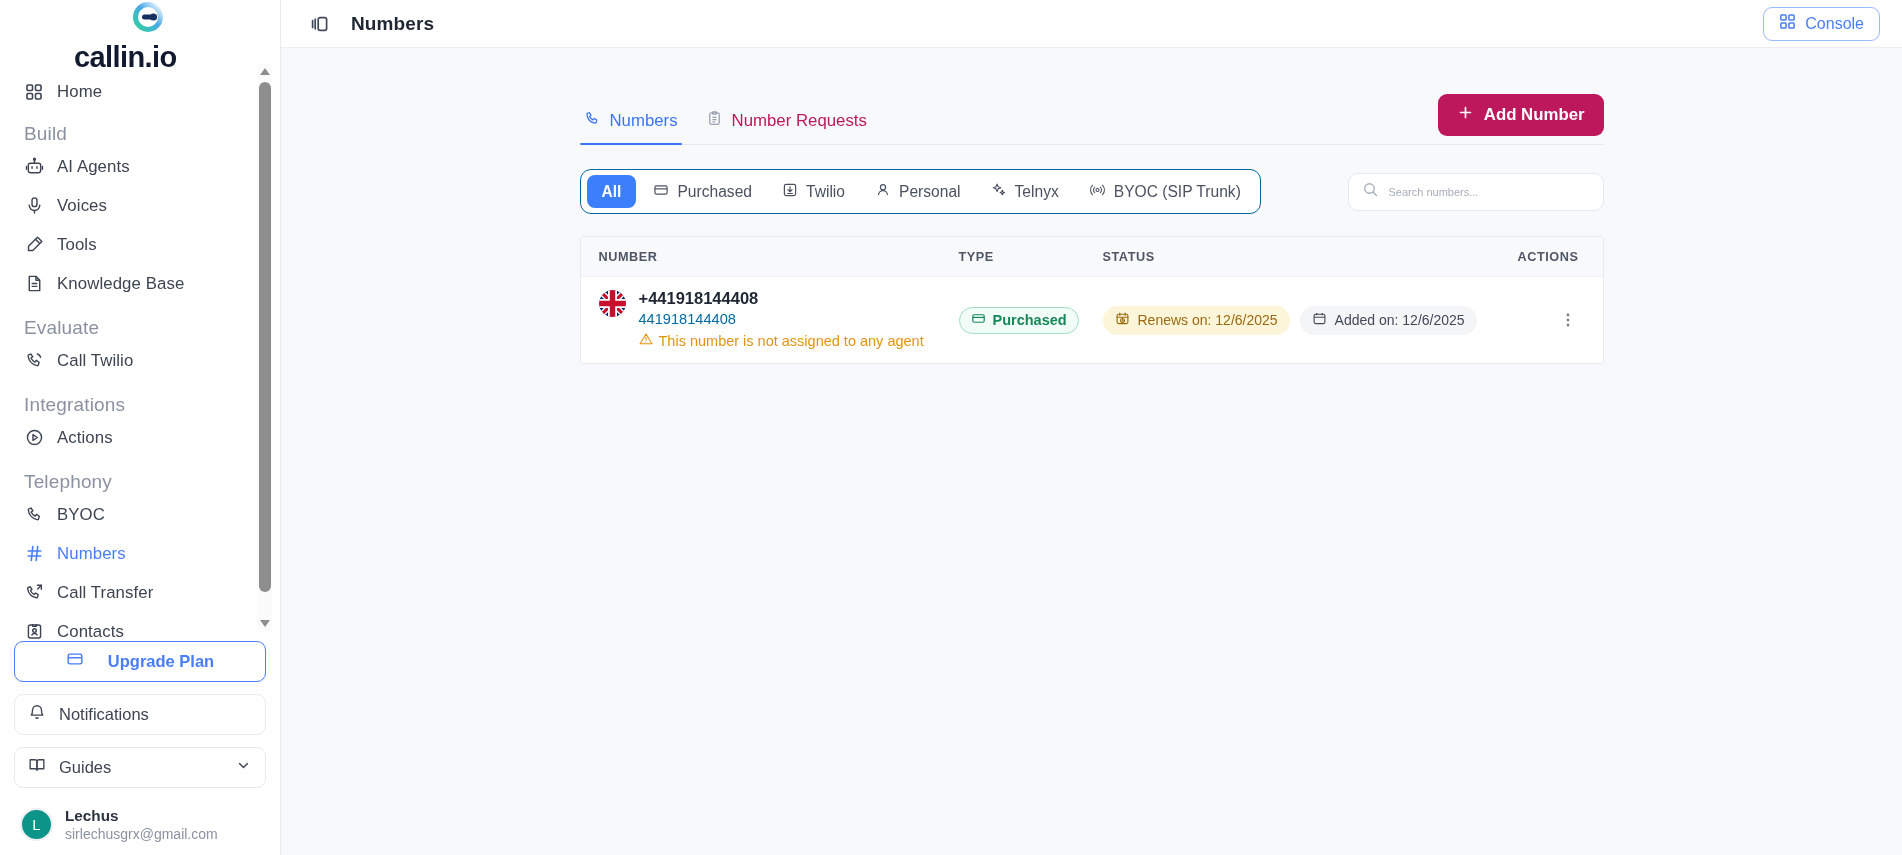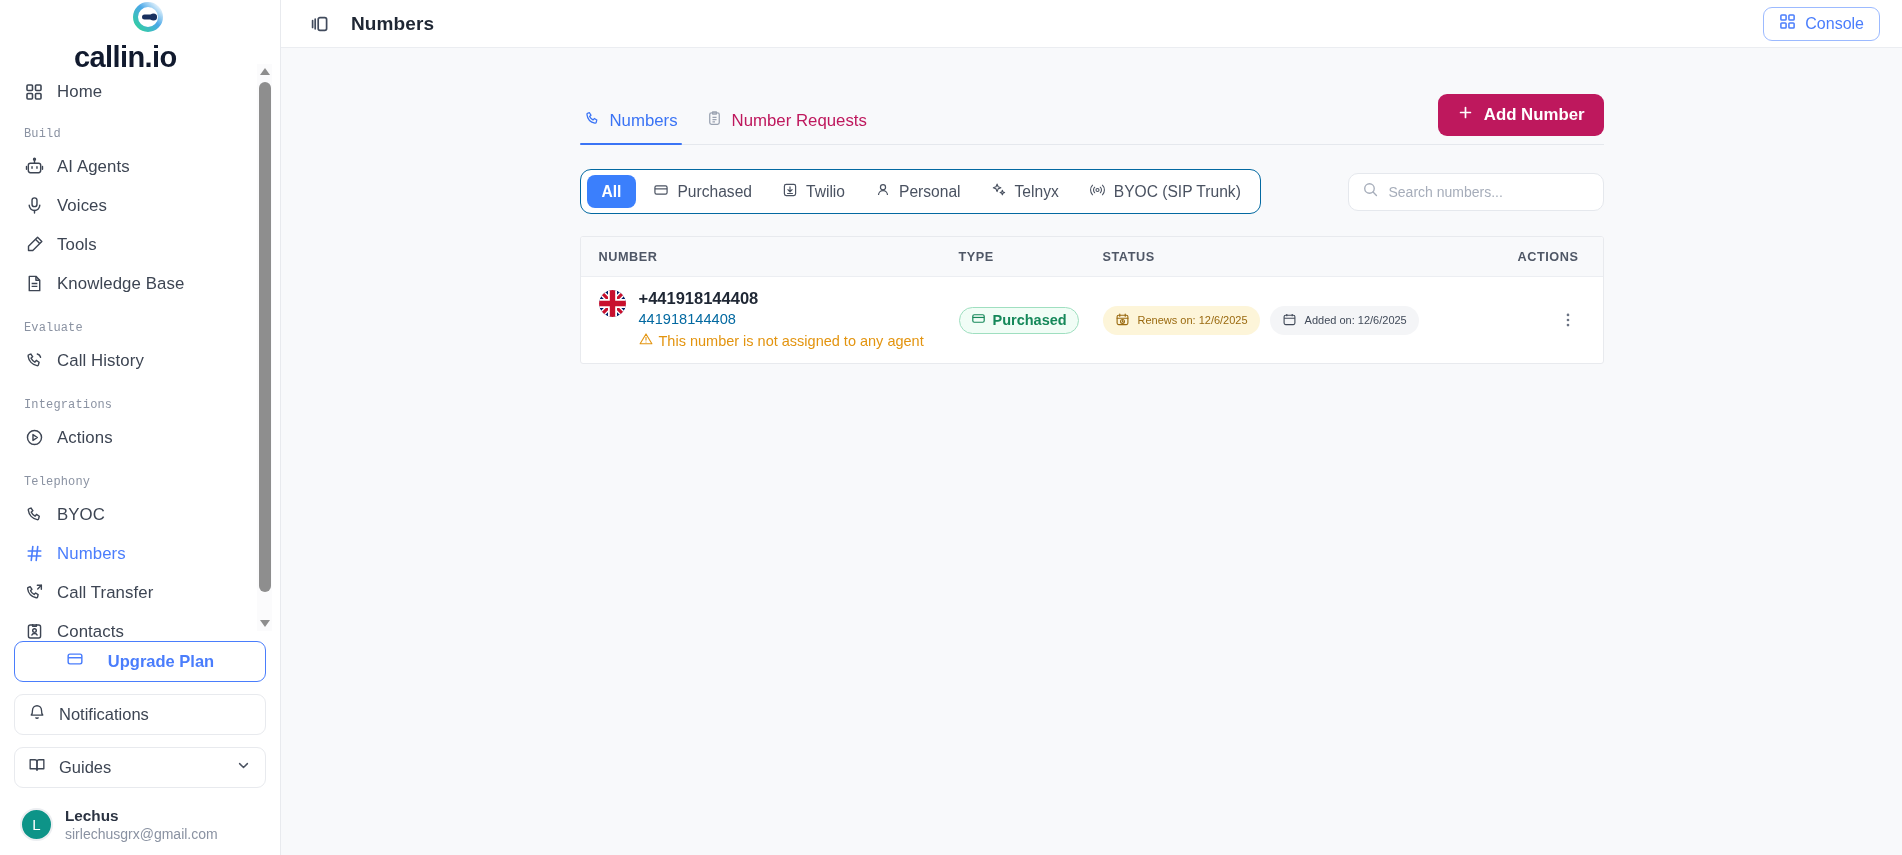--- a/index.html
+++ b/index.html
@@ -41,23 +41,23 @@
     height: 39px; padding: 0 10px;
     border-radius: 8px;
     color: #3d4553; font-size: 16.8px; letter-spacing: .1px;
     cursor: pointer; white-space: nowrap;
   }
   .nav-item .ico { width: 20px; height: 20px; flex: 0 0 20px; display:flex; align-items:center; justify-content:center; }
   .nav-item .ico svg { display:block; }
   .nav-item.active { color: #4a7dfc; }
   .nav-item.active .ico svg { stroke: #4a7dfc; }
   .nav-section {
-    font-size: 12px; color: #8a92a2; letter-spacing: .15px;
+    font-size: 19px; color: #8a92a2; letter-spacing: .15px;
     padding: 0 10px; margin: 16px 0 4px 0; height: 18px;
-    display: flex; align-items: center; font-family: Liberation Mono, monospace;
+    display: flex; align-items: center;
   }
   .nav-section.first { margin-top: 14px; }
 
   
   .scrollbar {
     position: absolute; right: 8px; top: 64px; width: 15px; height: 567px;
     background: #fbfbfc; border-radius: 0;
   }
   .sb-arrow { width: 15px; height: 15px; display: flex; align-items: center; justify-content: center; }
   .sb-arrow i {
@@ -145,21 +145,21 @@
     height: 33px; padding: 0 13px; border-radius: 8px;
     font-size: 15.6px; color: #4a5261; cursor: pointer; white-space: nowrap;
   }
   .chip.active { background: #3b7ffc; color: #fff; font-weight: bold; padding: 0 15px; }
   .searchbox {
     margin-left: auto; width: 256px; height: 38px;
     border: 1px solid #e5e8ed; border-radius: 10px; background: #fff;
     display: flex; align-items: center; gap: 10px; padding: 0 13px;
   }
   .searchbox input {
-    border: none; outline: none; font-size: 14px; color: #2b3342;
+    border: none; outline: none; font-size: 11px; color: #2b3342;
     background: transparent; width: 100%; font-family: inherit;
   }
   .searchbox input::placeholder { color: #a6adba; }
 
   .table-card {
     margin-top: 22px; background: #fff; border: 1px solid #e8eaee;
     border-radius: 3px; overflow: hidden;
   }
   .thead {
     display: flex; align-items: center; height: 40px;
@@ -181,21 +181,21 @@
   .type-cell { width: 144px; }
   .badge-purchased {
     display: inline-flex; align-items: center; gap: 7px;
     height: 27px; padding: 0 11px; border-radius: 14px;
     border: 1px solid #9fdfc0; background: #f1fdf6;
     color: #16885a; font-size: 14.5px; font-weight: bold;
   }
   .status-cell { flex: 1 1 auto; display: flex; align-items: center; gap: 10px; }
   .pill {
     display: inline-flex; align-items: center; gap: 8px;
-    height: 29px; padding: 0 12px; border-radius: 15px; font-size: 11px;
+    height: 29px; padding: 0 12px; border-radius: 15px; font-size: 14px;
   }
   .pill-renew { background: #fdf5d9; color: #9a6a10; }
   .pill-added { background: #f4f5f7; color: #414a59; }
   .actions-cell { width: 104px; display: flex; justify-content: flex-end; padding-right: 22px; }
   .kebab { width: 26px; height: 26px; display: flex; align-items: center; justify-content: center; cursor: pointer; }
 </style>
 </head>
 <body>
 
 <div class="app">
@@ -287,21 +287,21 @@
         </div>
 
         <div class="nav-section">Evaluate</div>
         <div class="nav-item">
           <span class="ico">
             <svg width="19" height="19" viewBox="0 0 20 20" fill="none" stroke="#3d4553" stroke-width="1.5" stroke-linecap="round">
               <path d="M6.2 3.2 8 6 6.4 7.6a9 9 0 0 0 4 4L12 10l2.8 1.8-.6 2.6a1.4 1.4 0 0 1-1.6 1A11.6 11.6 0 0 1 3.3 5.4a1.4 1.4 0 0 1 1-1.6z"></path>
               <path d="M13 3.2a4.5 4.5 0 0 1 3.4 3.4"></path>
             </svg>
           </span>
-          <span>Call History</span>
+          <span>Call Twilio</span>
         </div>
 
         <div class="nav-section">Integrations</div>
         <div class="nav-item">
           <span class="ico">
             <svg width="19" height="19" viewBox="0 0 20 20" fill="none" stroke="#3d4553" stroke-width="1.5" stroke-linejoin="round">
               <circle cx="10" cy="10" r="7.4"></circle>
                 <path d="M8.4 6.9l4.6 3.1-4.6 3.1z"></path>
             </svg>
           </span>

